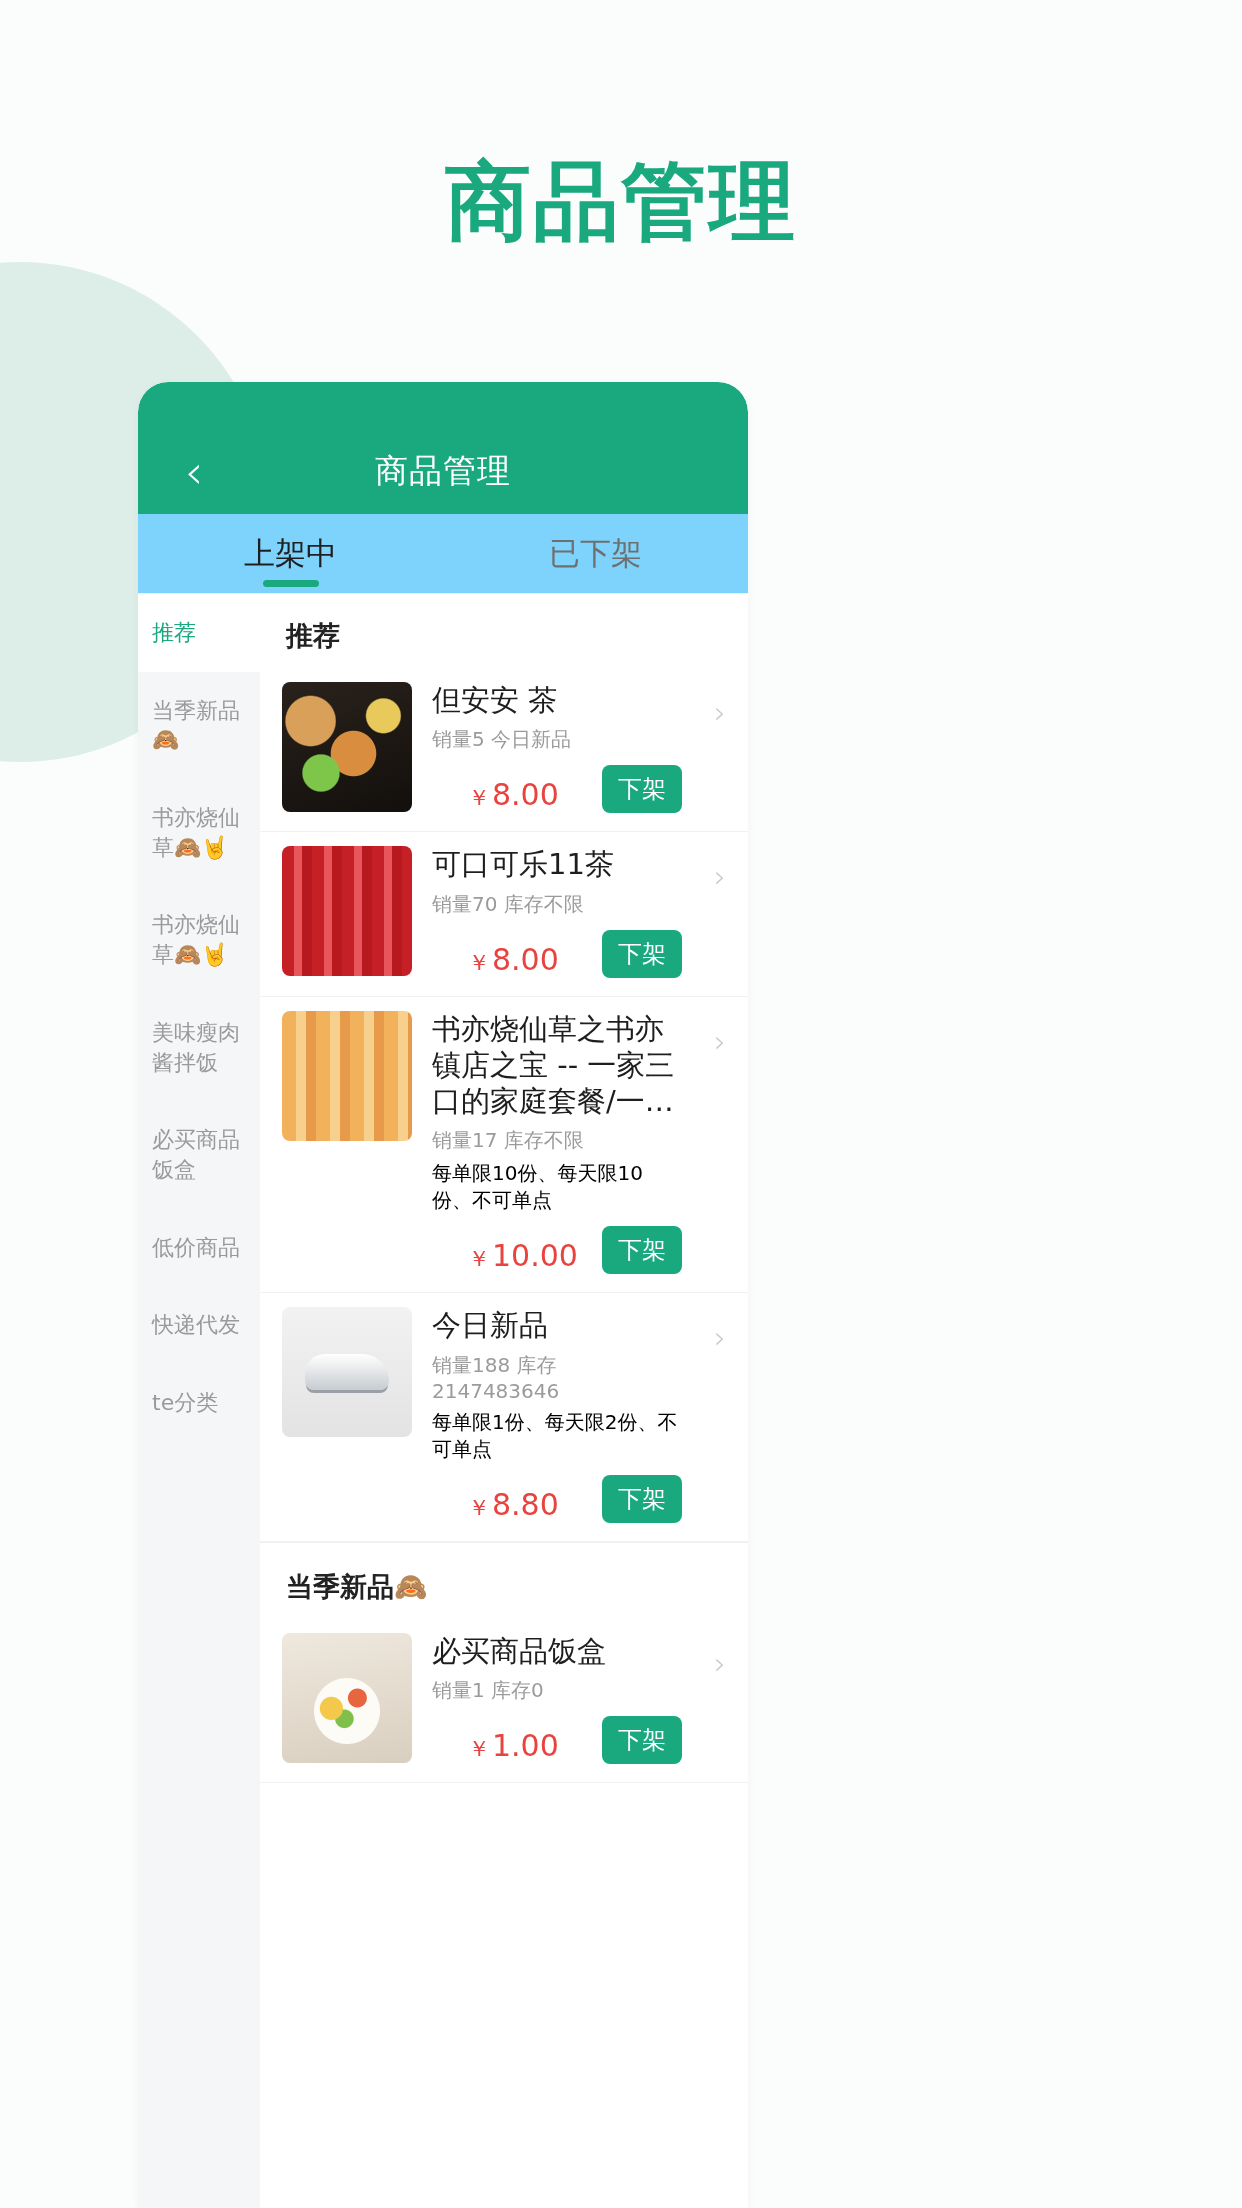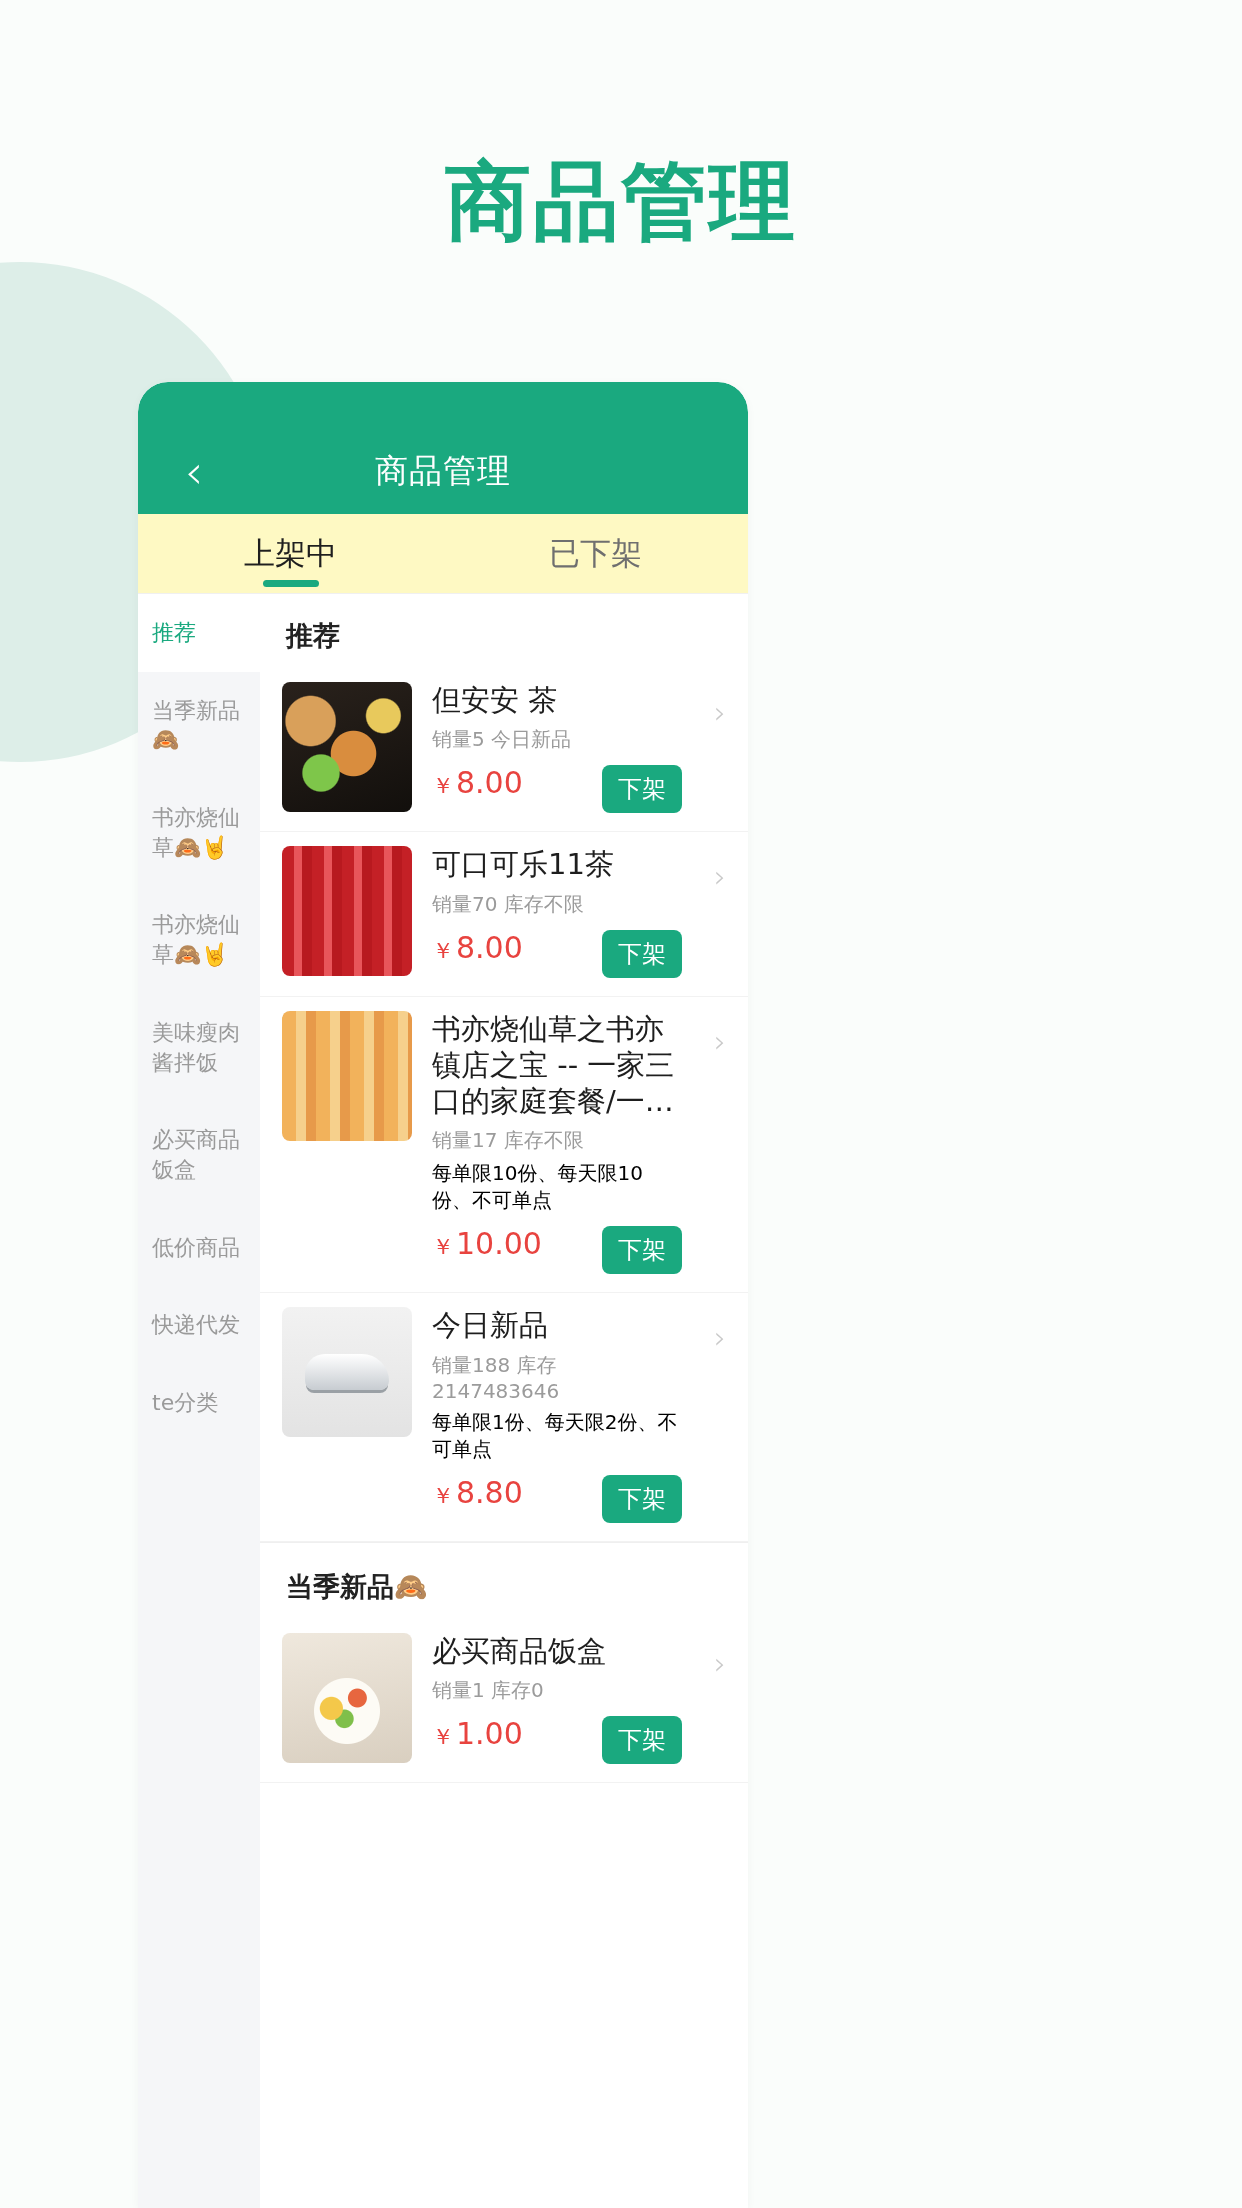--- a/index.html
+++ b/index.html
@@ -67,21 +67,21 @@
     text-align: center;
     color: #ffffff;
     font-size: 33px;
     letter-spacing: 1px;
   }
 
   
   .tabs {
     display: flex;
     height: 80px;
-    background: #fef9c3;
+    background: #7dd3fc;
     border-bottom: 1px solid #f0f0f0;
   }
   .tab {
     flex: 1;
     position: relative;
     display: flex;
     align-items: center;
     justify-content: center;
     font-size: 31px;
     color: #6f6f6f;
@@ -197,23 +197,24 @@
     color: #9b9b9b;
     margin-bottom: 6px;
   }
   .p-limit {
     font-size: 20px;
     color: #000000;
     margin-bottom: 6px;
   }
   .p-bottom {
     display: flex;
-    align-items: flex-start;
+    align-items: flex-end;
     justify-content: space-between;
     margin-top: 12px;
+    margin-left: 36px;
   }
   .p-price {
     font-size: 30px;
     color: #e8433f;
   }
   .p-price .yen { font-size: 22px; margin-right: 2px; }
   .btn-off {
     background: #1aa97f;
     color: #ffffff;
     font-size: 24px;

